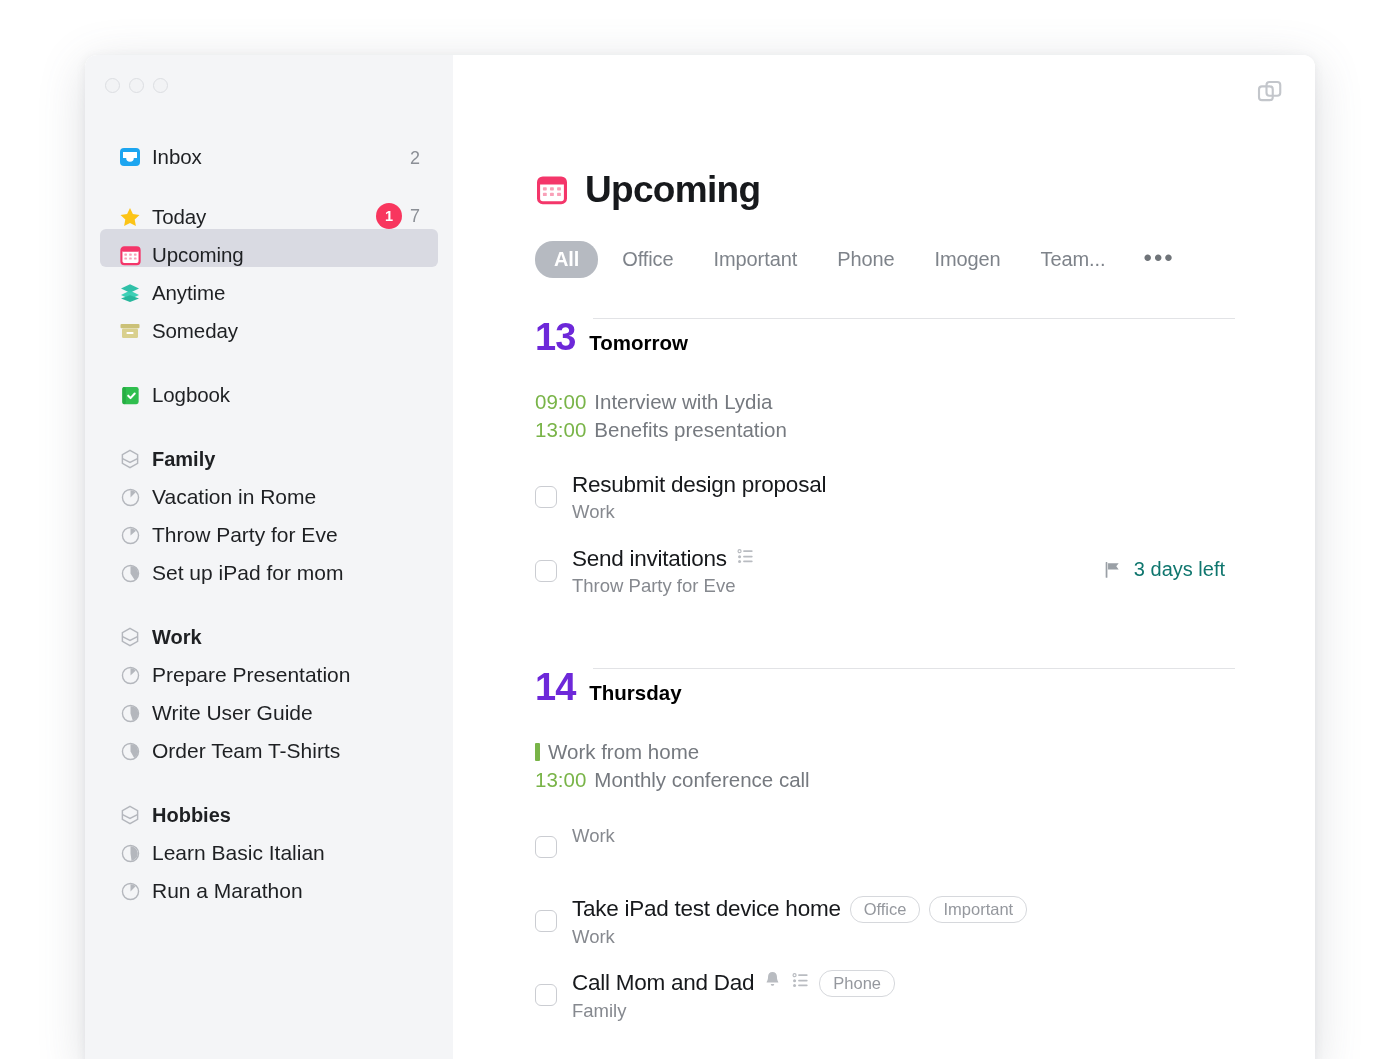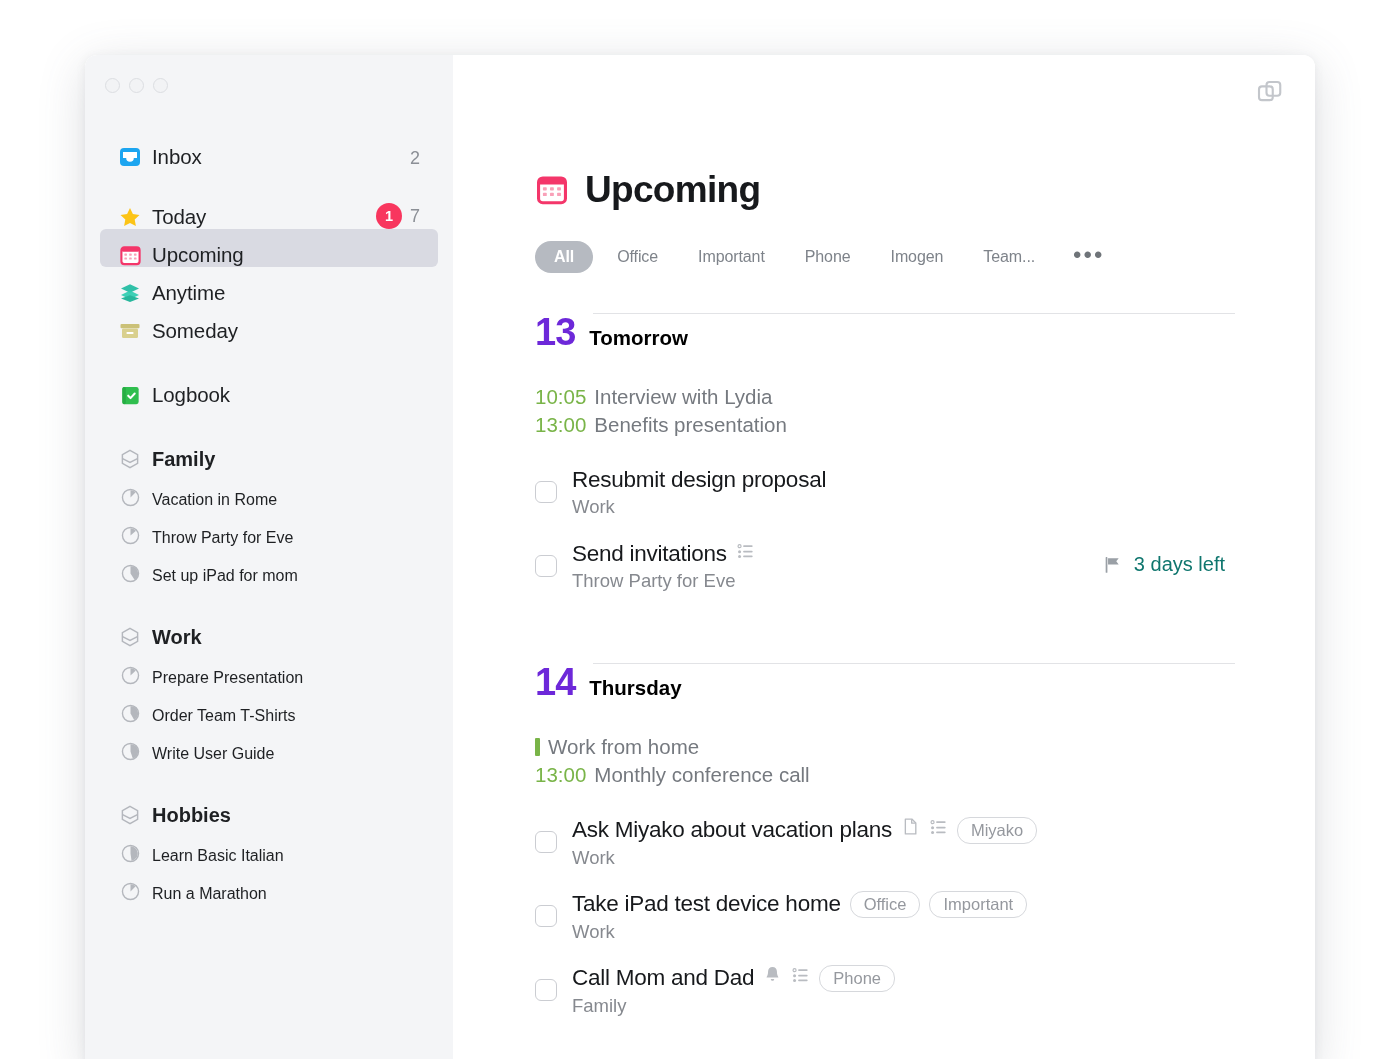--- a/index.html
+++ b/index.html
@@ -97,21 +97,21 @@
     border-radius: 13px;
     display: flex;
     align-items: center;
     justify-content: center;
     padding: 0 7px;
   }
 
   .gap-sm  { height: 22px; }
   .gap-md  { height: 26px; }
 
-  .proj-label { font-size: 16px; color: #1e2023; }
+  .proj-label { font-size: 21px; color: #1e2023; }
   .proj-label.bold { font-weight: bold; font-size: 20px; }
 
   
   #main {
     flex: 1 1 auto;
     position: relative;
     background: #ffffff;
     padding: 0;
   }
 
@@ -138,21 +138,21 @@
     letter-spacing: -0.7px;
   }
 
   .filters {
     display: flex;
     align-items: center;
     gap: 8px;
     margin-bottom: 40px;
   }
   .filter-pill {
-    font-size: 16px;
+    font-size: 20px;
     color: #7e838a;
     padding: 7px 16px;
     border-radius: 18px;
     white-space: nowrap;
     letter-spacing: -0.1px;
   }
   .filter-pill.active {
     background: #b6bac1;
     color: #ffffff;
     font-weight: bold;
@@ -433,34 +433,34 @@
           </svg>
         </span>
         <span class="proj-label">Prepare Presentation</span>
       </div>
 
 
       <div class="side-row">
         <span class="side-icon">
           <svg width="21" height="21" viewBox="0 0 24 24">
             <circle cx="12" cy="12" r="9.2" fill="none" stroke="#b4b7bd" stroke-width="1.6"></circle>
+            <path d="M12 12 L12 3.6 A8.4 8.4 0 0 1 14.6 20.1 Z" fill="#b4b7bd"></path>
+          </svg>
+        </span>
+        <span class="proj-label">Write User Guide</span>
+      </div>
+
+      <div class="side-row">
+        <span class="side-icon">
+          <svg width="21" height="21" viewBox="0 0 24 24">
+            <circle cx="12" cy="12" r="9.2" fill="none" stroke="#b4b7bd" stroke-width="1.6"></circle>
             <path d="M12 12 L12 3.6 A8.4 8.4 0 0 1 16.2 19.4 Z" fill="#b4b7bd"></path>
           </svg>
         </span>
         <span class="proj-label">Order Team T-Shirts</span>
-      </div>
-
-      <div class="side-row">
-        <span class="side-icon">
-          <svg width="21" height="21" viewBox="0 0 24 24">
-            <circle cx="12" cy="12" r="9.2" fill="none" stroke="#b4b7bd" stroke-width="1.6"></circle>
-            <path d="M12 12 L12 3.6 A8.4 8.4 0 0 1 14.6 20.1 Z" fill="#b4b7bd"></path>
-          </svg>
-        </span>
-        <span class="proj-label">Write User Guide</span>
       </div>
 
       <div class="gap-md"></div>
 
       <div class="side-row">
         <span class="side-icon">
           <svg width="22" height="22" viewBox="0 0 24 24">
             <path d="M12 2.6l8.3 4.6v9.6L12 21.4 3.7 16.8V7.2z" fill="none" stroke="#b4b7bd" stroke-width="1.6"></path>
             <path d="M3.9 11.6L12 15.8l8.1-4.2" fill="none" stroke="#b4b7bd" stroke-width="1.6"></path>
           </svg>
@@ -532,21 +532,21 @@
 
       <div>
         <div class="day-head">
           <span class="day-rule"></span>
           <span class="day-num">13</span>
           <span class="day-name">Tomorrow</span>
         </div>
 
         <div class="events">
           <div class="event-line">
-            <span class="event-time">10:05</span>
+            <span class="event-time">09:00</span>
             <span>Interview with Lydia</span>
           </div>
           <div class="event-line">
             <span class="event-time">13:00</span>
             <span>Benefits presentation</span>
           </div>
         </div>
 
         <div class="todo">
           <span class="checkbox"></span>
@@ -604,40 +604,20 @@
           </div>
           <div class="event-line">
             <span class="event-time">13:00</span>
             <span>Monthly conference call</span>
           </div>
         </div>
 
         <div class="todo">
           <span class="checkbox"></span>
           <div class="todo-body">
-            <div class="todo-title-row">
-              <span class="todo-title">Ask Miyako about vacation plans</span>
-              <span>
-                <svg width="19" height="19" viewBox="0 0 24 24" style="display:block">
-                  <path d="M5.5 2.6h8.2l5 5v13.8H5.5z" fill="none" stroke="#b9bcc1" stroke-width="1.7" stroke-linejoin="round"></path>
-                  <path d="M13.5 2.8v5h5" fill="none" stroke="#b9bcc1" stroke-width="1.7" stroke-linejoin="round"></path>
-                </svg>
-              </span>
-              <span>
-                <svg width="19" height="19" viewBox="0 0 24 24" style="display:block">
-                  <circle cx="4.5" cy="6.5" r="1.9" fill="none" stroke="#b9bcc1" stroke-width="1.5"></circle>
-                  <circle cx="4.5" cy="13.5" r="1.9" fill="#b9bcc1"></circle>
-                  <circle cx="4.5" cy="19.5" r="1.9" fill="#b9bcc1"></circle>
-                  <rect x="9" y="5.4" width="12" height="2.1" rx="1" fill="#b9bcc1"></rect>
-                  <rect x="9" y="12.4" width="12" height="2.1" rx="1" fill="#b9bcc1"></rect>
-                  <rect x="9" y="18.4" width="12" height="2.1" rx="1" fill="#b9bcc1"></rect>
-                </svg>
-              </span>
-              <span class="tag-pill">Miyako</span>
-            </div>
             <div class="todo-project">Work</div>
           </div>
         </div>
 
         <div class="todo">
           <span class="checkbox"></span>
           <div class="todo-body">
             <div class="todo-title-row">
               <span class="todo-title">Take iPad test device home</span>
               <span class="tag-pill">Office</span>

